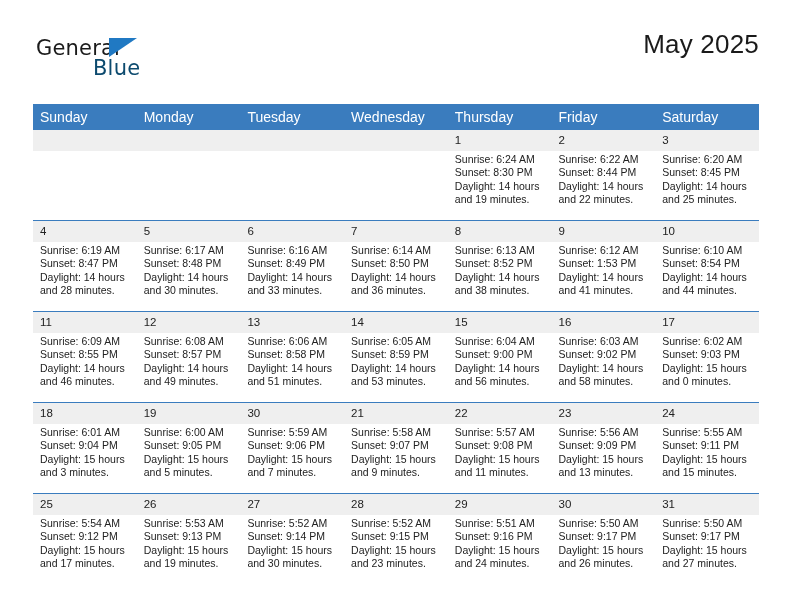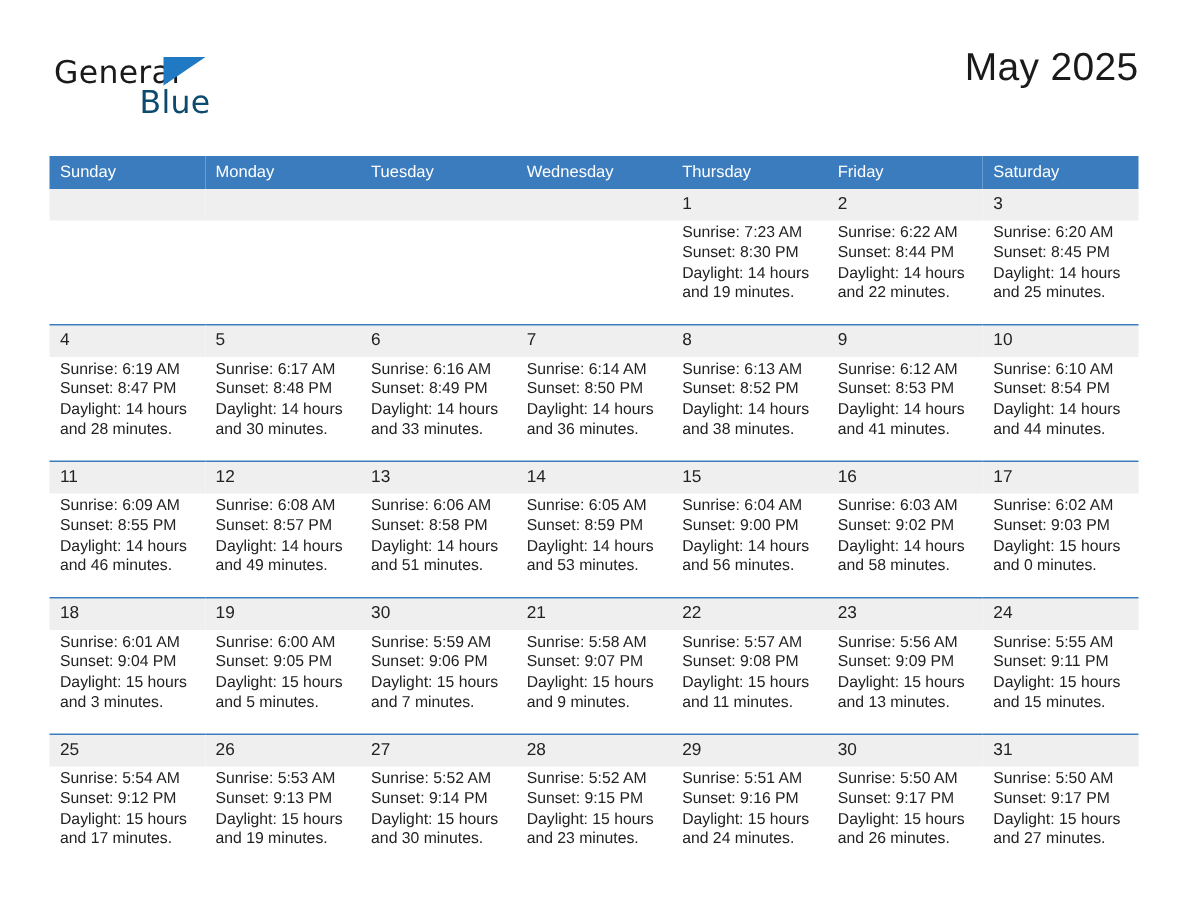--- a/index.html
+++ b/index.html
@@ -93,21 +93,21 @@
     position: absolute;
     left: 33px;
     top: 104px;
     width: 726px;
     border-collapse: collapse;
     table-layout: fixed;
   }
   .calendar th {
     background: #3a7cbe;
     color: #ffffff;
-    font-size: 11px;
+    font-size: 14px;
     font-weight: normal;
     text-align: left;
     padding: 5px 0 5px 7px;
     height: 11px;
     border: none;
   }
   .calendar td {
     vertical-align: top;
     padding: 0;
     border: none;
@@ -181,21 +181,21 @@
           </td>
           <td class="cell-empty">
             <div class="daynum">&nbsp;</div>
           </td>
           <td class="cell-empty">
             <div class="daynum">&nbsp;</div>
           </td>
           <td class="cell-shade">
             <div class="daynum">1</div>
             <div class="info">
-              <div>Sunrise: 7:23 AM</div>
+              <div>Sunrise: 6:24 AM</div>
               <div>Sunset: 8:30 PM</div>
               <div>Daylight: 14 hours</div>
               <div>and 19 minutes.</div>
             </div>
           </td>
           <td class="cell-shade">
             <div class="daynum">2</div>
             <div class="info">
               <div>Sunrise: 6:22 AM</div>
               <div>Sunset: 8:44 PM</div>
@@ -256,21 +256,21 @@
               <div>Sunrise: 6:13 AM</div>
               <div>Sunset: 8:52 PM</div>
               <div>Daylight: 14 hours</div>
               <div>and 38 minutes.</div>
             </div>
           </td>
           <td class="cell-shade">
             <div class="daynum">9</div>
             <div class="info">
               <div>Sunrise: 6:12 AM</div>
-              <div>Sunset: 8:53 PM</div>
+              <div>Sunset: 1:53 PM</div>
               <div>Daylight: 14 hours</div>
               <div>and 41 minutes.</div>
             </div>
           </td>
           <td class="cell-shade">
             <div class="daynum">10</div>
             <div class="info">
               <div>Sunrise: 6:10 AM</div>
               <div>Sunset: 8:54 PM</div>
               <div>Daylight: 14 hours</div>

